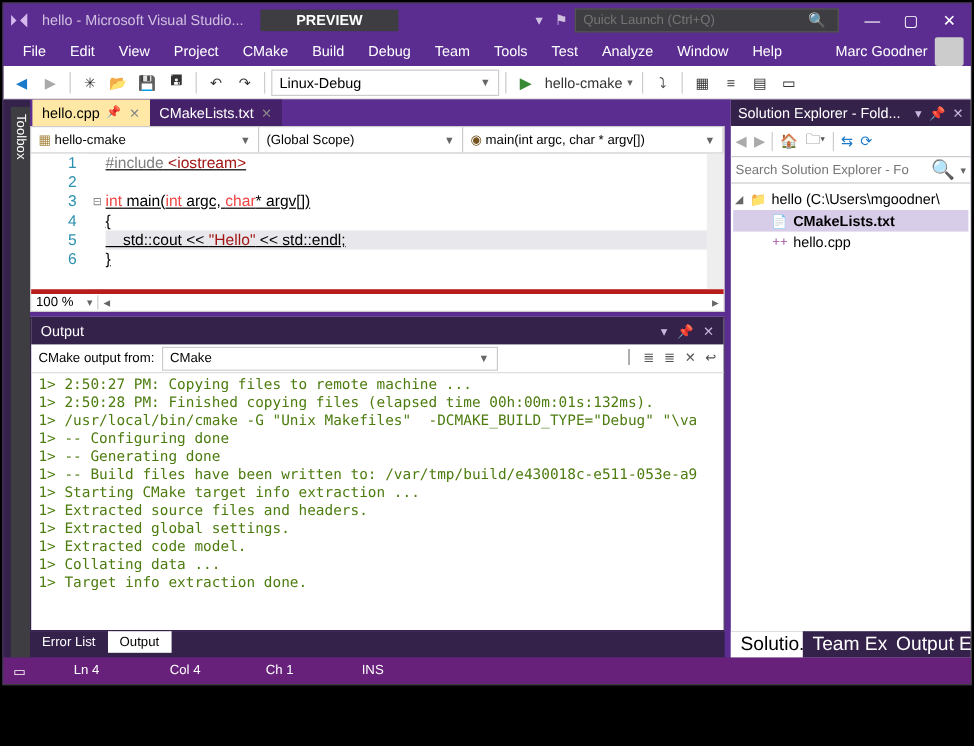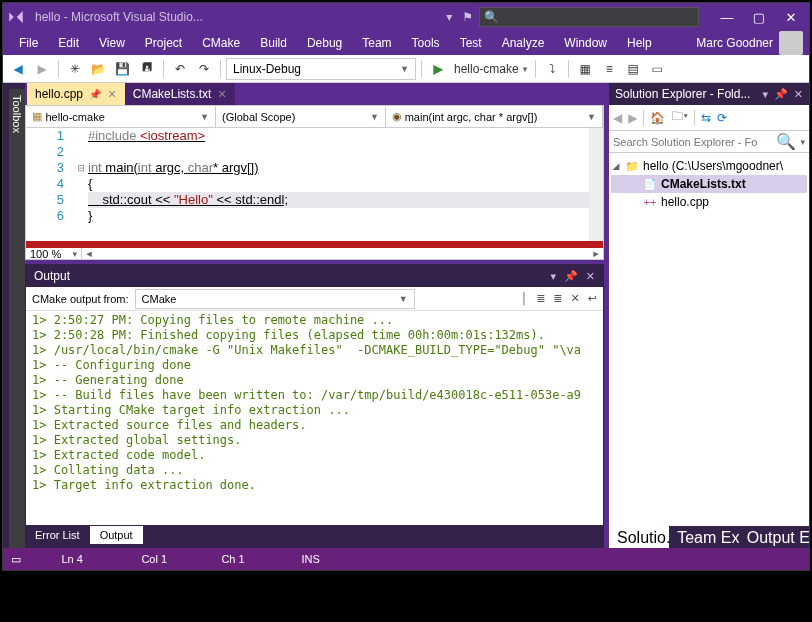--- a/index.html
+++ b/index.html
@@ -45,26 +45,26 @@
 .nav-bar .nb { border-right: 1px solid #ccc; display: flex; align-items: center; padding: 0 6px; font-size: 11px; }
 .nav-bar .nb .arr { margin-left: auto; color: #666; font-size: 9px; padding-left: 6px; }
 .code { flex: 1; display: flex; font-family: Consolas, monospace; font-size: 13px; overflow: hidden; position: relative; }
 .gutter { width: 48px; text-align: right; color: #2b91af; padding-right: 10px; background: #fff; }
 .gutter div { height: 16px; line-height: 16px; }
 .fold { width: 14px; color: #888; font-size: 9px; }
 .fold div { height: 16px; line-height: 16px; text-align: center; }
 .src { flex: 1; white-space: pre; line-height: 16px; color: #000; text-decoration: underline; }
 .src .line { height: 16px; }
 .src .hl { background: #e8e8ec; }
-.kwd { color: #737373; }
+.kwd { color: #ef4444; }
 .str { color: #a31515; }
 .pre { color: #808080; }
 .inc { color: #a31515; }
 .code-tools { position: absolute; right: 0; top: 0; width: 14px; background: #eee; height: 100%; }
-.zoom-row { height: 18px; display: flex; align-items: center; border-top: 7px solid #b91c1c; font-size: 11px; }
+.zoom-row { height: 18px; display: flex; align-items: center; border-top: 4px solid #b91c1c; font-size: 11px; }
 .zoom-row .zoom { width: 56px; border-right: 1px solid #ccc; padding: 0 4px; display: flex; align-items: center; }
 .zoom-row .hsb { flex: 1; background: #eee; position: relative; }
 .zoom-row .hsb::before { content:""; position: absolute; left: 14px; right: 14px; top: 2px; bottom: 2px; background: #cdcdcd; }
 
 .panel { background: #fff; display: flex; flex-direction: column; border: 1px solid #34224a; margin-top: 4px; }
 .panel-title { height: 22px; background: #34224a; color: #fff; font-size: 12px; display: flex; align-items: center; padding: 0 8px; }
 .panel-title .pt-icons { margin-left: auto; display: flex; gap: 8px; color: #c8b8dd; font-size: 11px; }
 .output-tb { height: 24px; display: flex; align-items: center; padding: 0 6px; gap: 6px; font-size: 11px; border-bottom: 1px solid #ddd; }
 .output-tb .odrop { border: 1px solid #ccc; height: 20px; width: 280px; display: flex; align-items: center; padding: 0 6px; }
 .output-tb .odrop .arr { margin-left: auto; font-size: 9px; color: #666; }
@@ -95,26 +95,28 @@
 </head>
 <body>
 
 <div class="vs-window">
 
   <div class="titlebar">
     <svg class="logo" viewBox="0 0 24 24">
         <path fill="#d6b8ef" d="M3 6l6 6-6 6V6zm18-2v16l-8-8 8-8z"></path>
       </svg>
     <span class="title">hello - Microsoft Visual Studio...</span>
+    <span class="preview">PREVIEW</span>
     <span class="spacer"></span>
     <span class="tb-icons">
       <span>▾</span>
       <span>⚑</span>
     </span>
     <span class="search">
+      <input placeholder="Quick Launch (Ctrl+Q)" style="">
       <span class="mag">🔍</span>
     </span>
     <span class="winbtns">
       <span class="winbtn">—</span>
       <span class="winbtn">▢</span>
       <span class="winbtn">✕</span>
     </span>
   </div>
 
   <div class="menubar">
@@ -308,17 +310,17 @@
           <div class="bt active">Solutio...</div>
           <div class="bt">Team Ex...</div>
           <div class="bt">Output E...</div>
         </div>
     </div>
   </div>
 
   <div class="statusbar">
     <span>▭</span>
     <span class="sb-item">Ln 4</span>
-    <span class="sb-item">Col 1</span>
+    <span class="sb-item">Col 4</span>
     <span class="sb-item">Ch 1</span>
     <span class="sb-item">INS</span>
   </div>
 </div>
 
 </body></html>

